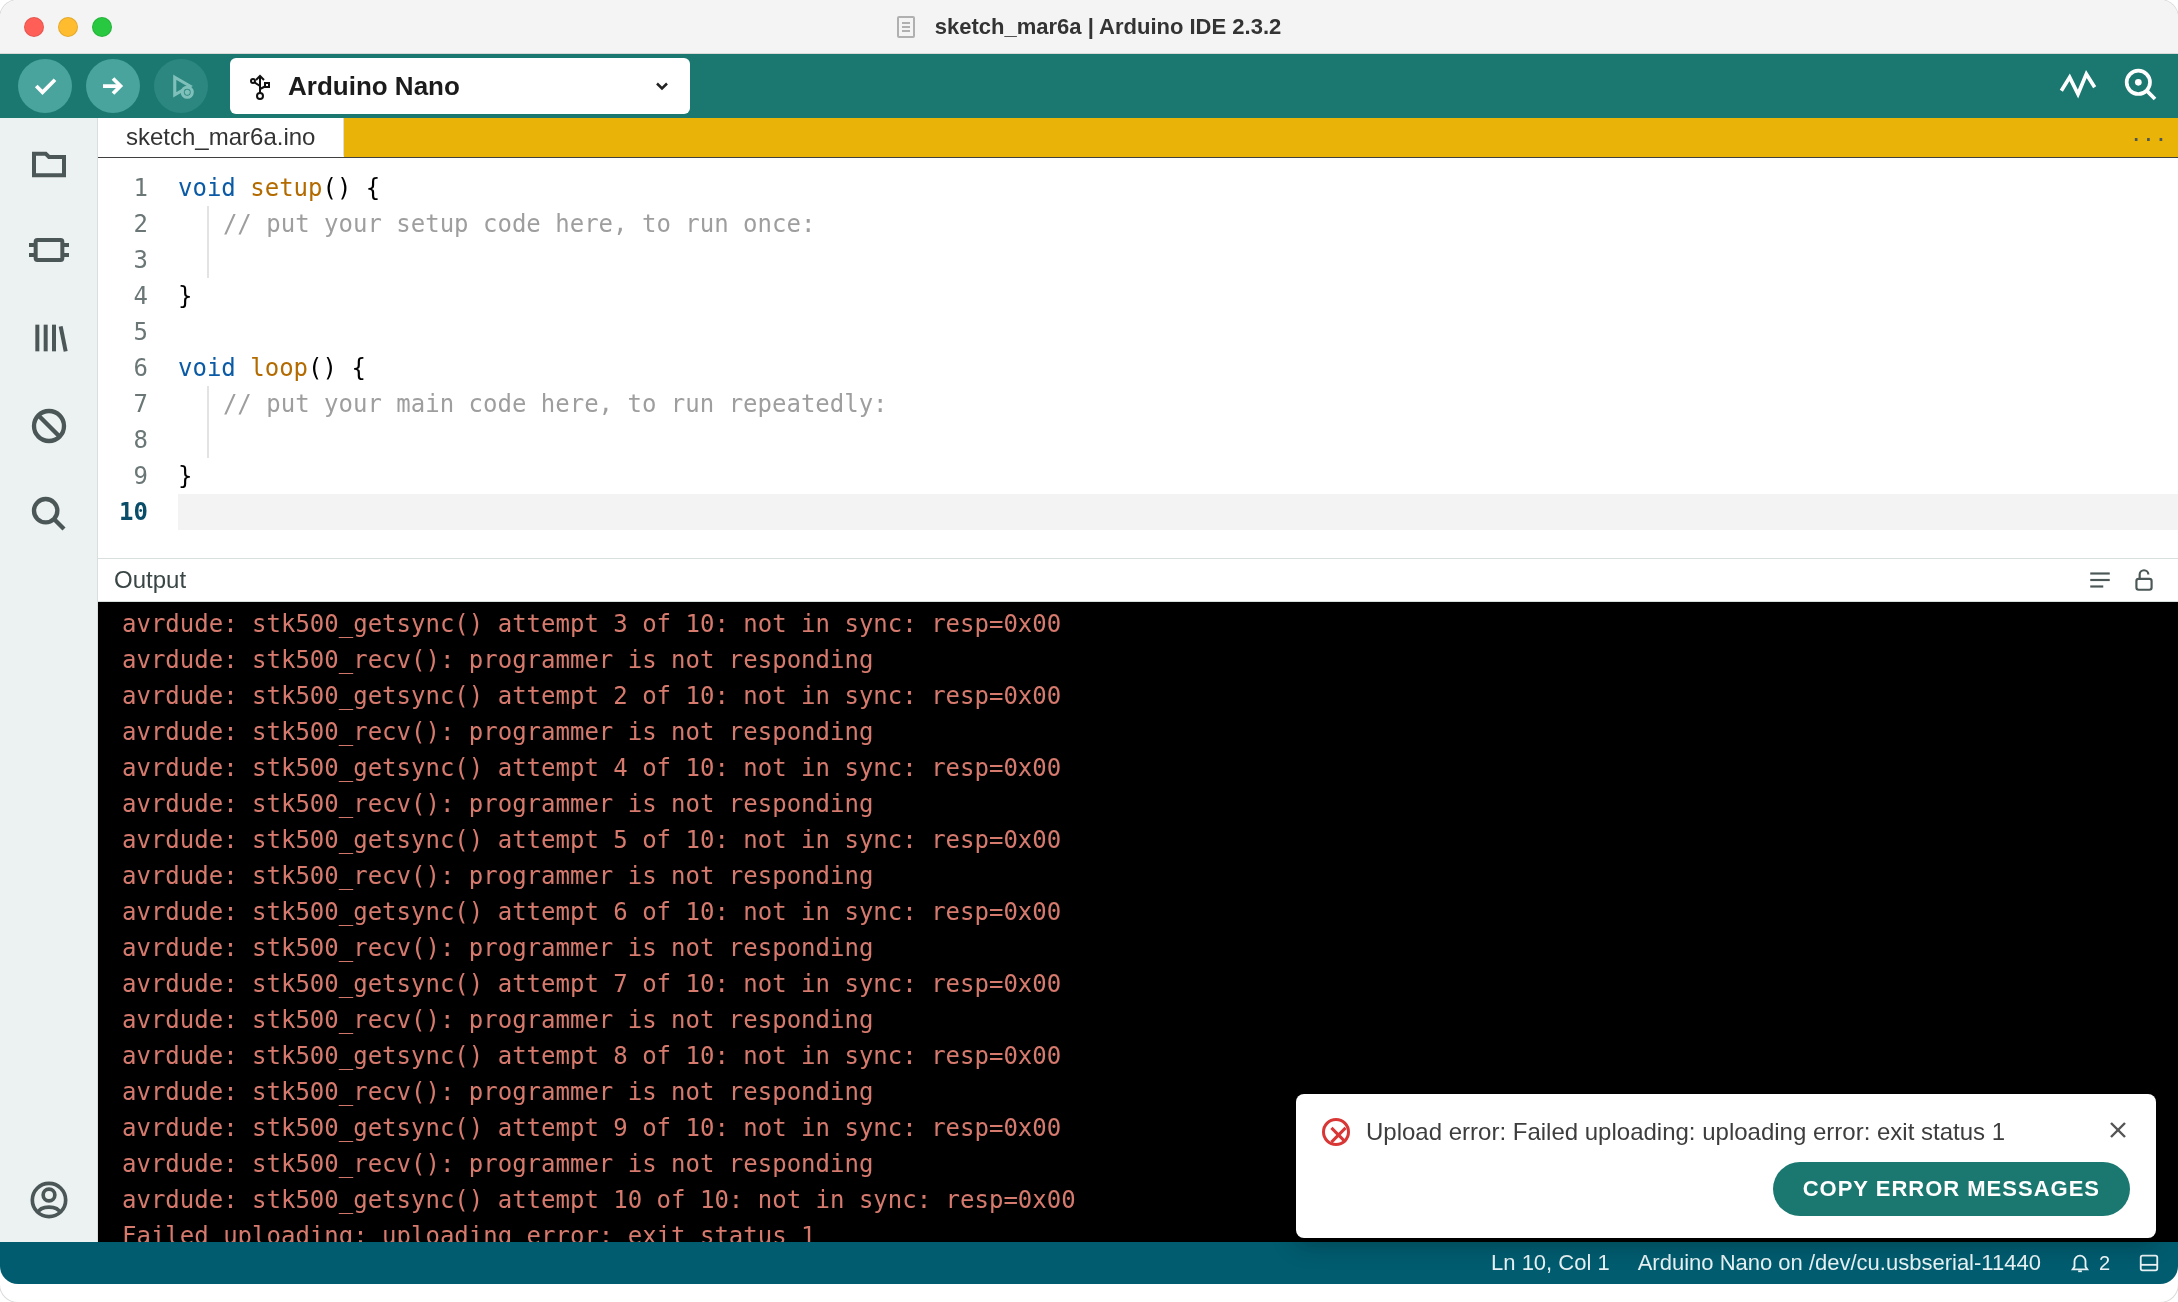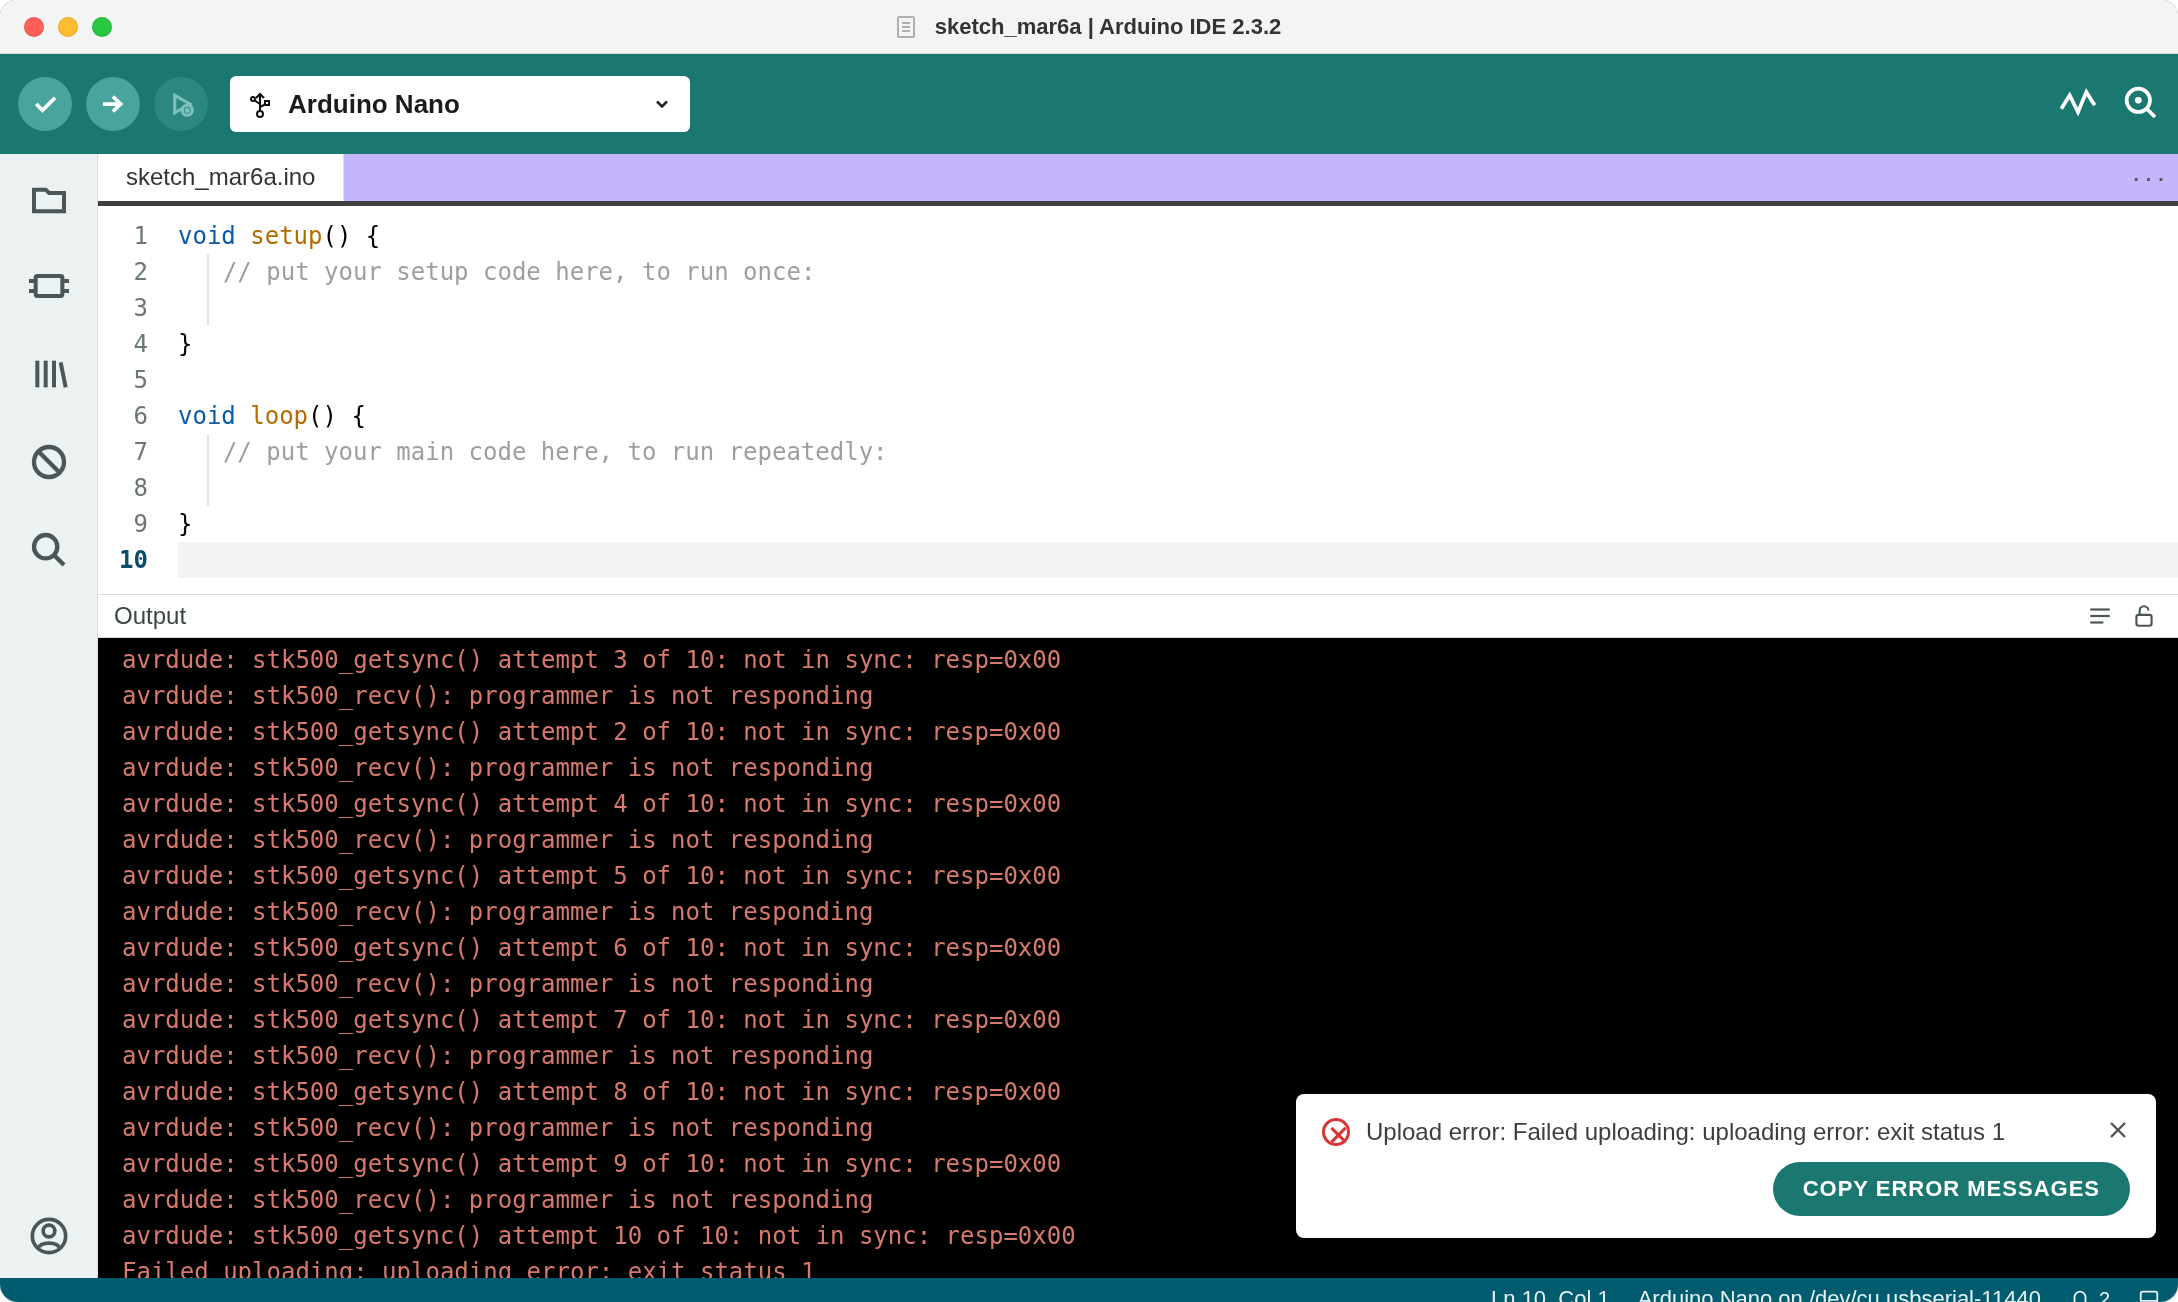--- a/index.html
+++ b/index.html
@@ -21,21 +21,21 @@
   .tl { width: 20px; height: 20px; border-radius: 50%; }
   .tl-close { background: #ff5f57; border: 1px solid rgba(0,0,0,0.1); }
   .tl-min { background: #febc2e; border: 1px solid rgba(0,0,0,0.1); }
   .tl-max { background: #28c840; border: 1px solid rgba(0,0,0,0.1); }
   .title-center { position: absolute; left: 0; right: 0; display: flex; justify-content: center; align-items: center; gap: 20px; font-size: 22px; font-weight: 600; color: #333; pointer-events: none; }
   .title-doc-icon { width: 18px; height: 22px; border: 2px solid #b0b0b0; border-radius: 2px; position: relative; }
   .title-doc-icon::after { content: ""; position: absolute; left: 3px; right: 3px; top: 4px; height: 2px; background: #b0b0b0; box-shadow: 0 4px 0 #b0b0b0, 0 8px 0 #b0b0b0; }
 
   
   .toolbar {
-    height: 100px;
+    height: 64px;
     background: #1b7871;
     display: flex;
     align-items: center;
     padding: 0 18px;
     gap: 14px;
   }
   .tbtn { width: 54px; height: 54px; border-radius: 50%; background: #48a49d; display: flex; align-items: center; justify-content: center; cursor: pointer; }
   .tbtn svg { stroke: #fff; fill: none; }
   .tbtn.dim { background: #2c8781; }
   .tbtn.dim svg { stroke: #7fc0ba; }
@@ -56,21 +56,21 @@
     width: 98px; background: #ecf1f1; display: flex; flex-direction: column; align-items: center;
     padding-top: 22px; gap: 44px; border-right: 1px solid #d9dedf;
   }
   .activity-bar .spacer { flex: 1; }
   .act-btn { width: 44px; height: 44px; display:flex; align-items:center; justify-content:center; cursor:pointer; color:#4b5656; }
   .act-btn svg { stroke: currentColor; fill: none; }
 
   .editor-col { flex: 1; display: flex; flex-direction: column; min-width: 0;}
 
   
-  .tabrow { height: 52px; display: flex; align-items: stretch; background: #c4b5fd; border-bottom: 5px solid #404040; }
+  .tabrow { height: 40px; display: flex; align-items: stretch; background: #eab308; border-bottom: 1px solid #404040; }
   .tab { background: #fff; border-right: 1px solid #d9dedf; display:flex; align-items:center; padding: 0 28px; font-size: 24px; color: #333; border-bottom: 2px solid #fff; cursor: pointer; }
   .tab.active { border-bottom: 2px solid #fff; }
   .tabrow .flex { flex:1; }
   .tab-more { width: 56px; display:flex; align-items:center; justify-content:center; cursor:pointer; color:#4b5656; font-size:28px; letter-spacing:3px; }
 
   
   .editor { flex: 1; display:flex; background:#fff; overflow:hidden; font-family: Menlo, Consolas, monospace; font-size: 24px; line-height: 36px; }
   .gutter { width: 64px; text-align: right; color: #6b7676; padding: 12px 14px 12px 0; user-select:none; }
   .gutter .ln { height:36px; }
   .gutter .ln.active { color:#0a4d68; font-weight:600; }

